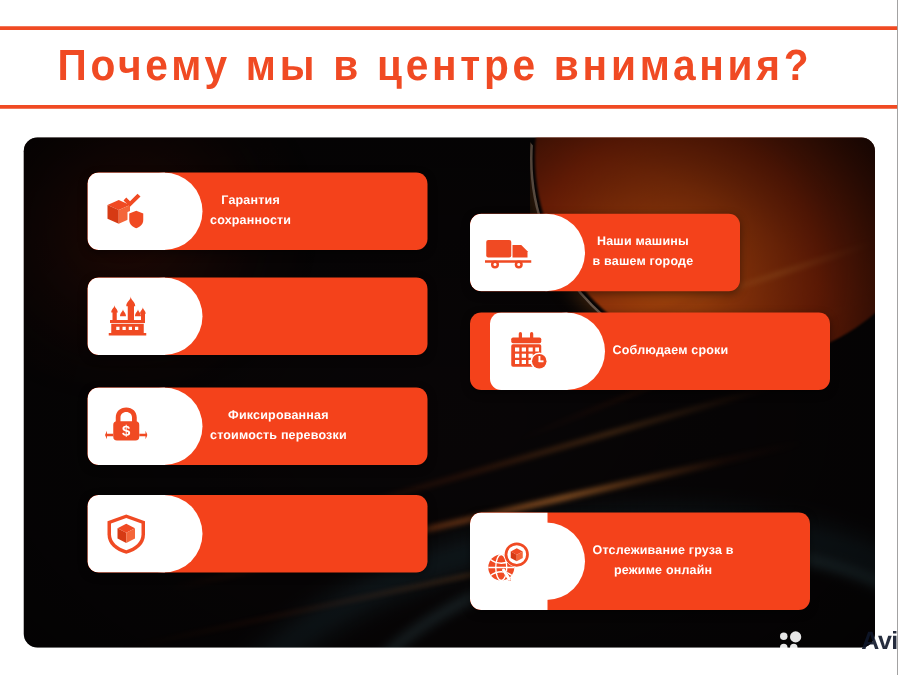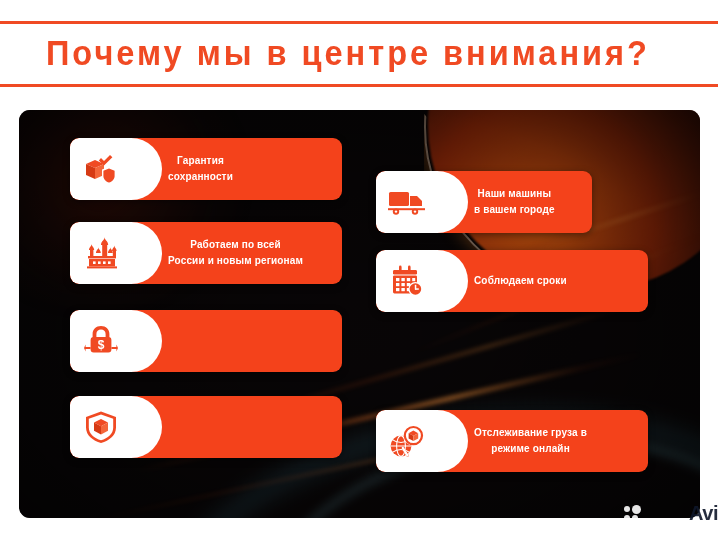--- a/index.html
+++ b/index.html
@@ -118,21 +118,21 @@
 
   
   .c1{left:70px;top:138px;width:272px;height:62px;}
   .c2{left:70px;top:222px;width:272px;height:62px;}
   .c3{left:70px;top:310px;width:272px;height:62px;}
   .c4{left:70px;top:396px;width:272px;height:62px;}
   
   .c5{left:376px;top:171px;width:216px;height:62px;}
   .c6{left:376px;top:250px;width:272px;height:62px;}
   .c7{left:376px;top:330px;width:272px;height:62px;}
-  .c8{left:376px;top:410px;width:272px;height:62px;}
+  .c8{left:376px;top:410px;width:272px;height:78px;}
 
   
   .avito{
     position:absolute;left:624px;top:503px;
     display:flex;align-items:center;gap:5px;
     opacity:0.90;
   }
   .avito .dots{position:relative;width:17px;height:17px;flex:0 0 17px;}
   .avito .dots i{position:absolute;border-radius:50%;background:#ffffff;display:block;}
   .avito .d1{left:0;top:1px;width:6px;height:6px;}
@@ -200,36 +200,36 @@
             <rect x="6" y="19" width="28" height="2.4" fill="#f04a23"></rect>
             <rect x="7" y="22" width="26" height="7.4" fill="#f04a23"></rect>
             <rect x="11" y="24.4" width="2.6" height="2.6" fill="#ffffff"></rect>
             <rect x="16" y="24.4" width="2.6" height="2.6" fill="#ffffff"></rect>
             <rect x="21" y="24.4" width="2.6" height="2.6" fill="#ffffff"></rect>
             <rect x="26" y="24.4" width="2.6" height="2.6" fill="#ffffff"></rect>
             <rect x="5" y="29.4" width="30" height="2" fill="#f04a23"></rect>
           </svg>
         </span>
       </div>
-      <div class="label">Работаем по всей
-России и новым регионам</div>
     </div>
 
     <div class="card c3" style="left:51px;top:200px;">
       <div class="iconwrap">
         <span>
           <svg width="34" height="34" viewBox="0 0 34 34">
             <path d="M17 2 c-5 0 -8.4 3.4 -8.4 8 v4 h3.8 v-4 c0 -2.6 1.9 -4.4 4.6 -4.4 c2.7 0 4.6 1.8 4.6 4.4 v4 h3.8 v-4 c0 -4.6 -3.4 -8 -8.4 -8 z" fill="#f04a23"></path>
             <rect x="6.6" y="13" width="20.8" height="15.4" rx="3" fill="#f04a23"></rect>
             <text x="17" y="24.6" font-size="12" font-weight="bold" fill="#ffffff" text-anchor="middle" font-family="Liberation Sans, sans-serif">$</text>
             <path d="M6.6 23 L1.6 23 l0 -2.4 l-1.6 3.4 l1.6 3.4 l0 -2.4 l5 0 z" fill="#f04a23"></path>
             <path d="M27.4 23 l5 0 l0 -2.4 l1.6 3.4 l-1.6 3.4 l0 -2.4 l-5 0 z" fill="#f04a23"></path>
           </svg>
         </span>
       </div>
+      <div class="label">Фиксированная
+стоимость перевозки</div>
     </div>
 
     <div class="card c4" style="left:51px;top:286px;">
       <div class="iconwrap">
         <span>
           <svg width="34" height="34" viewBox="0 0 34 34">
             <path d="M17 1.5 L32 7 v10.5 c0 8 -6.6 13 -15 15.5 c-8.4 -2.5 -15 -7.5 -15 -15.5 V7 Z" fill="#f04a23"></path>
             <path d="M17 4.4 L29.2 8.8 v8.6 c0 6.4 -5.3 10.6 -12.2 12.8 c-6.9 -2.2 -12.2 -6.4 -12.2 -12.8 V8.8 Z" fill="#ffffff"></path>
             <path d="M17 9 L24 12.6 L17 16.2 L10 12.6 Z" fill="#f04a23"></path>
             <path d="M10 12.6 L17 16.2 L17 24.4 L10 20.8 Z" fill="#d63a14"></path>
@@ -250,21 +250,21 @@
             <circle cx="8" cy="23.6" r="1.2" fill="#ffffff"></circle>
             <circle cx="27" cy="23.6" r="3.2" fill="#f04a23"></circle>
             <circle cx="27" cy="23.6" r="1.2" fill="#ffffff"></circle>
           </svg>
         </span>
       </div>
       <div class="label">Наши машины
  в вашем городе</div>
     </div>
 
-    <div class="card c6" style="left:357px;top:140px;">
+    <div class="card c6" style="left:357px;top:140px;padding-left:16px;">
       <div class="iconwrap">
         <span>
           <svg width="34" height="32" viewBox="0 0 34 32">
             <rect x="9" y="0.6" width="2.6" height="6.6" rx="1.3" fill="#f04a23"></rect>
             <rect x="18" y="0.6" width="2.6" height="6.6" rx="1.3" fill="#f04a23"></rect>
             <rect x="3" y="5" width="24" height="4.6" rx="1.4" fill="#f04a23"></rect>
             <rect x="3" y="10.4" width="24" height="18" rx="1.4" fill="#f04a23"></rect>
             <g fill="#ffffff">
               <rect x="6" y="13" width="3.4" height="3.2"></rect>
               <rect x="11.4" y="13" width="3.4" height="3.2"></rect>

